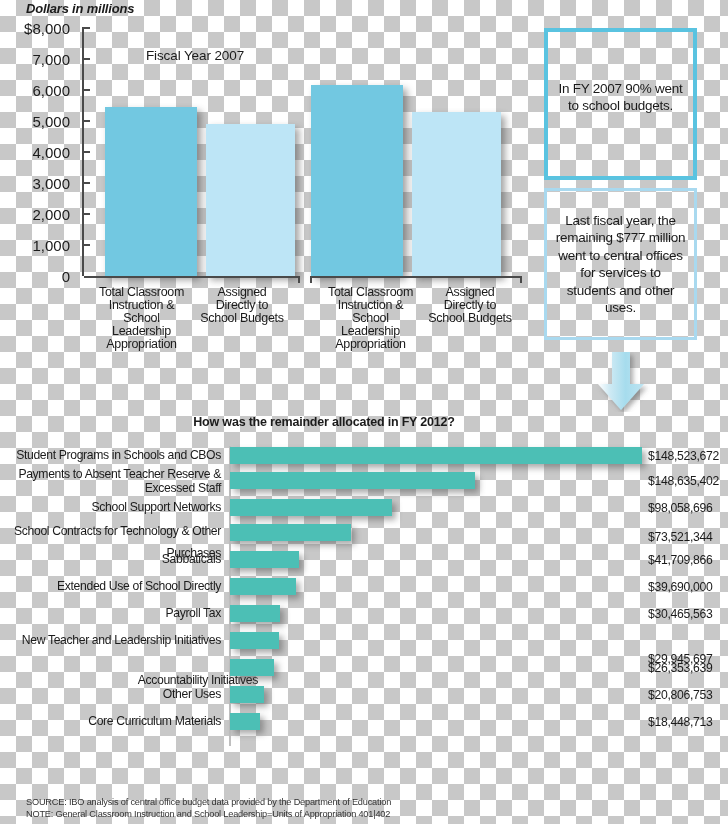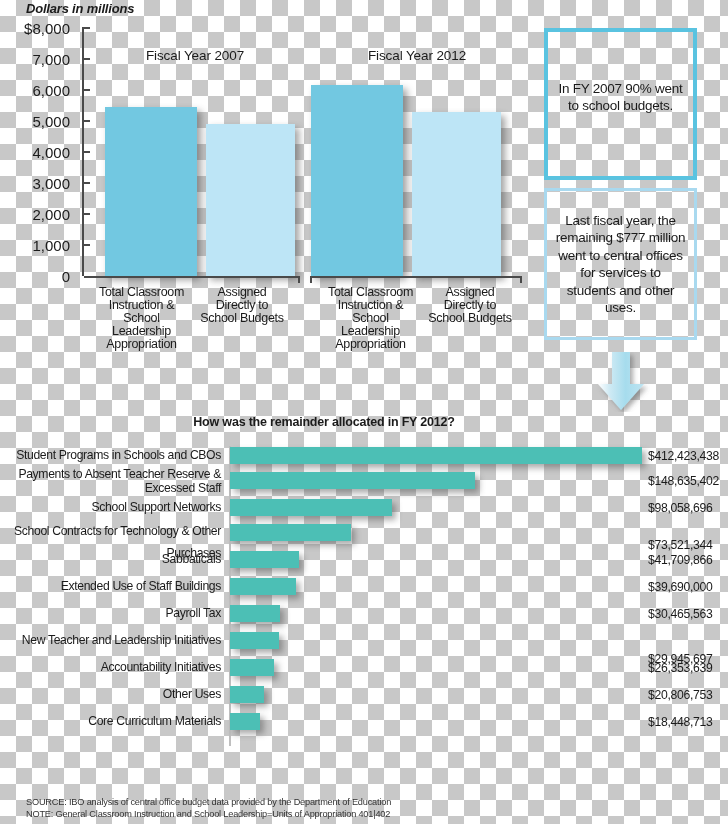--- a/index.html
+++ b/index.html
@@ -250,21 +250,20 @@
     <div class="bar light" style="left:330px; width:89px; height:164px;"></div>
   </div>
 
   <div class="group-baseline" style="left:84px;  width:216px;"></div>
   <div class="group-baseline" style="left:310px; width:212px;"></div>
   <div class="group-tick" style="left:298px;"></div>
   <div class="group-tick" style="left:310px;"></div>
   <div class="group-tick" style="left:520px;"></div>
 
   <div class="year-label" style="left:110px; top:48px; width:170px;">Fiscal Year 2007</div>
-  <div class="year-label" style="left:332px; top:48px; width:170px;">Fiscal Year 2012</div>
 
   <div class="cat-label" style="left:84px; top:286px; width:115px;">
     <div>Total Classroom</div>
     <div>Instruction &amp;</div>
     <div>School</div>
     <div>Leadership</div>
     <div>Appropriation</div>
   </div>
   <div class="cat-label" style="left:196px; top:286px; width:92px;">
     <div>Assigned</div>
@@ -313,67 +312,67 @@
 <div id="bottom-chart">
   <div id="bottom-title">How was the remainder allocated in FY 2012?</div>
 
   <div id="haxis"></div>
 
   <div id="bottom-plot">
 
     <div class="hrow" style="top:0px;">
       <div class="hlabel" style="top:3px;">Student Programs in Schools and CBOs</div>
       <div class="hbar" style="top:1px; width:412px;"></div>
-      <div class="hval" style="top:3px;">$412,423,438</div>
+      <div class="hval" style="top:3px;">$148,523,672</div>
     </div>
 
     <div class="hrow" style="top:25px;">
       <div class="hlabel" style="top:-3px; line-height:13.5px;">Payments to Absent Teacher Reserve &amp; Excessed Staff</div>
       <div class="hbar" style="top:1px; width:245px;"></div>
       <div class="hval" style="top:3px;">$148,635,402</div>
     </div>
 
     <div class="hrow" style="top:52px;">
       <div class="hlabel" style="top:3px;">School Support Networks</div>
       <div class="hbar" style="top:1px; width:162px;"></div>
       <div class="hval" style="top:3px;">$98,058,696</div>
     </div>
 
     <div class="hrow" style="top:77px;">
       <div class="hlabel" style="top:-3px; line-height:22px;">School Contracts for Technology &amp; Other Purchases</div>
       <div class="hbar" style="top:1px; width:121px;"></div>
-      <div class="hval" style="top:15px;">$73,521,344</div>
+      <div class="hval" style="top:7px;">$73,521,344</div>
     </div>
 
     <div class="hrow" style="top:104px;">
       <div class="hlabel" style="top:3px;">Sabbaticals</div>
       <div class="hbar" style="top:1px; width:69px;"></div>
       <div class="hval" style="top:3px;">$41,709,866</div>
     </div>
 
     <div class="hrow" style="top:131px;">
-      <div class="hlabel" style="top:3px;">Extended Use of Staff Buildings</div>
+      <div class="hlabel" style="top:3px;">Extended Use of School Directly</div>
       <div class="hbar" style="top:1px; width:66px;"></div>
       <div class="hval" style="top:3px;">$39,690,000</div>
     </div>
 
     <div class="hrow" style="top:158px;">
       <div class="hlabel" style="top:3px;">Payroll Tax</div>
       <div class="hbar" style="top:1px; width:50px;"></div>
       <div class="hval" style="top:3px;">$30,465,563</div>
     </div>
 
     <div class="hrow" style="top:185px;">
       <div class="hlabel" style="top:3px;">New Teacher and Leadership Initiatives</div>
       <div class="hbar" style="top:1px; width:49px;"></div>
       <div class="hval" style="top:21px;">$29,945,697</div>
     </div>
 
     <div class="hrow" style="top:212px;">
-      <div class="hlabel" style="top:3px;">Accountability Initiatives</div>
+      <div class="hlabel" style="top:16px;margin-left:37px;">Accountability Initiatives</div>
       <div class="hbar" style="top:1px; width:44px;"></div>
       <div class="hval" style="top:3px;">$26,353,639</div>
     </div>
 
     <div class="hrow" style="top:239px;">
       <div class="hlabel" style="top:3px;">Other Uses</div>
       <div class="hbar" style="top:1px; width:34px;"></div>
       <div class="hval" style="top:3px;">$20,806,753</div>
     </div>
 

